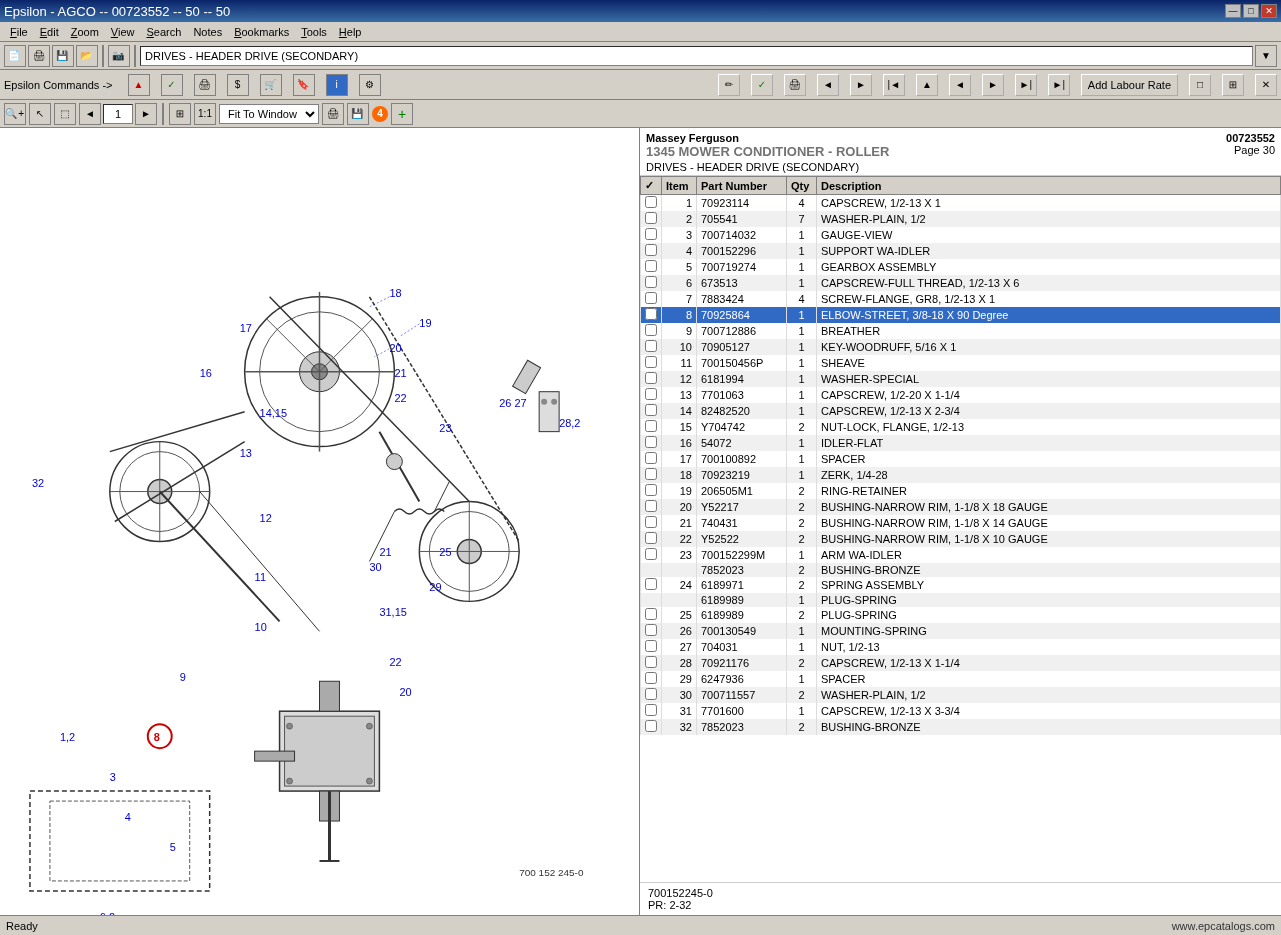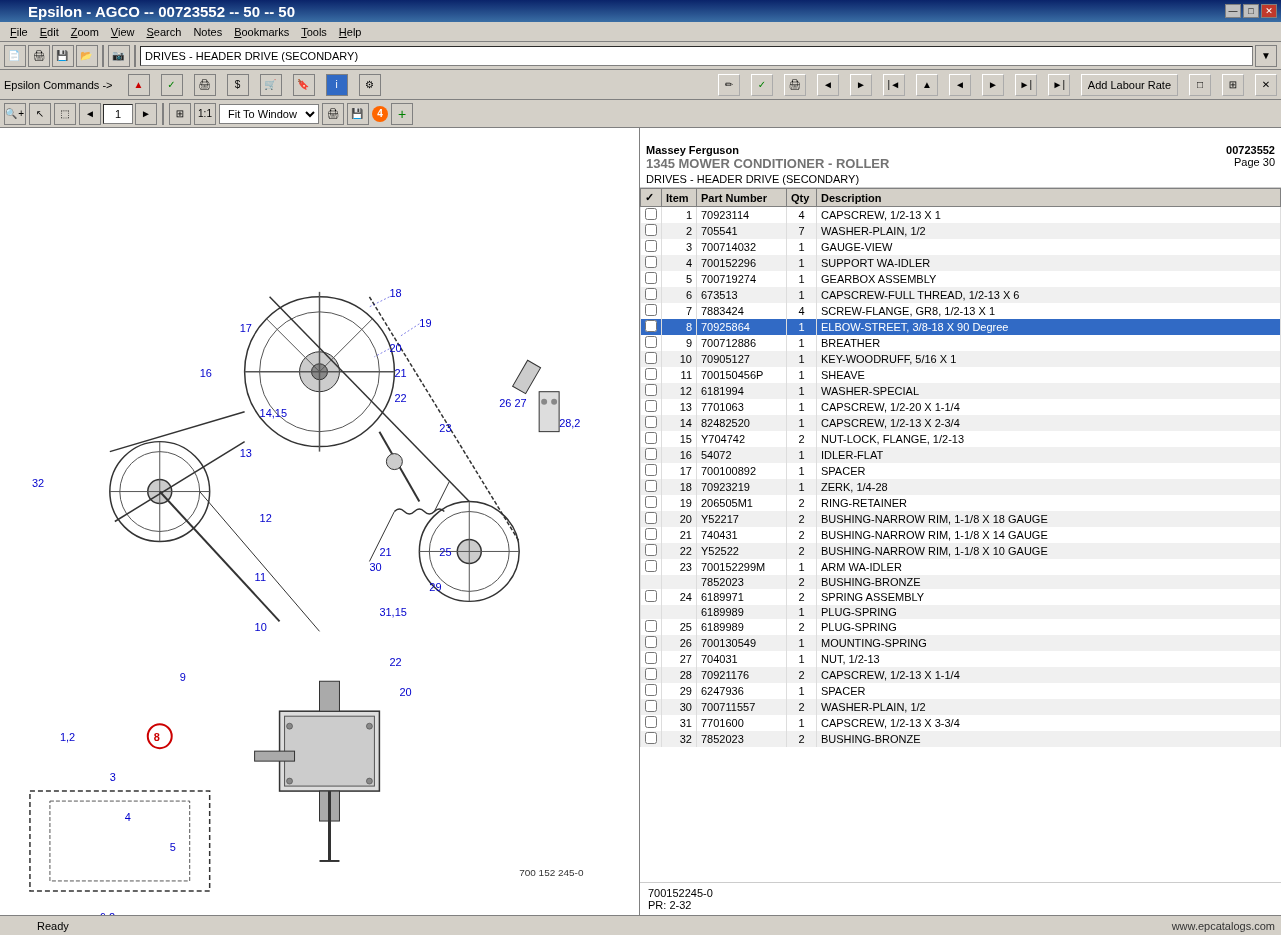--- a/index.html
+++ b/index.html
@@ -8,21 +8,21 @@
     
     .title-bar {
       background: linear-gradient(to bottom, #0a246a, #3a6ea5);
       color: white;
       height: 22px;
       display: flex;
       align-items: center;
       padding: 0 4px;
       justify-content: space-between;
     }
-    .title-bar-text { font-size: 15px; font-weight: bold; margin-left: 24px; }
+    .title-bar-text { font-size: 13px; font-weight: normal; }
     .title-bar-buttons { display: flex; gap: 2px; }
     .title-btn {
       width: 16px; height: 14px; background: #c0c0c0; border: 1px solid #808080;
       font-size: 9px; display: flex; align-items: center; justify-content: center;
       cursor: pointer; color: black;
     }
 
     
     .menu-bar {
       background: #d4d0c8;
@@ -129,21 +129,21 @@
     
     .parts-panel {
       flex: 1;
       background: white;
       display: flex;
       flex-direction: column;
       overflow: hidden;
     }
     .parts-header {
       background: white;
-      padding: 16px 6px 2px 6px;
+      padding: 4px 6px 2px 6px;
       border-bottom: 1px solid #ccc;
     }
     .parts-brand { font-size: 11px; font-weight: bold; color: black; }
     .parts-model { font-size: 13px; font-weight: bold; color: #737373; }
     .parts-section { font-size: 11px; color: black; margin-top: 2px; }
     .parts-page { font-size: 11px; color: black; float: right; }
 
     
     .parts-table-container {
       flex: 1;
@@ -199,21 +199,21 @@
       border-top: 1px solid #808080;
       display: flex;
       align-items: center;
       padding: 0 6px;
       justify-content: space-between;
       position: absolute;
       bottom: 0;
       left: 0;
       right: 0;
     }
-    .status-text { font-size: 11px; margin-left: 31px; }
+    .status-text { font-size: 11px; }
     .website-text { font-size: 11px; color: #333; }
 
     
     .eps-btn {
       width: 22px; height: 22px;
       background: #d4d0c8;
       border: 1px solid #808080;
       display: flex; align-items: center; justify-content: center;
       cursor: pointer; font-size: 10px;
     }

